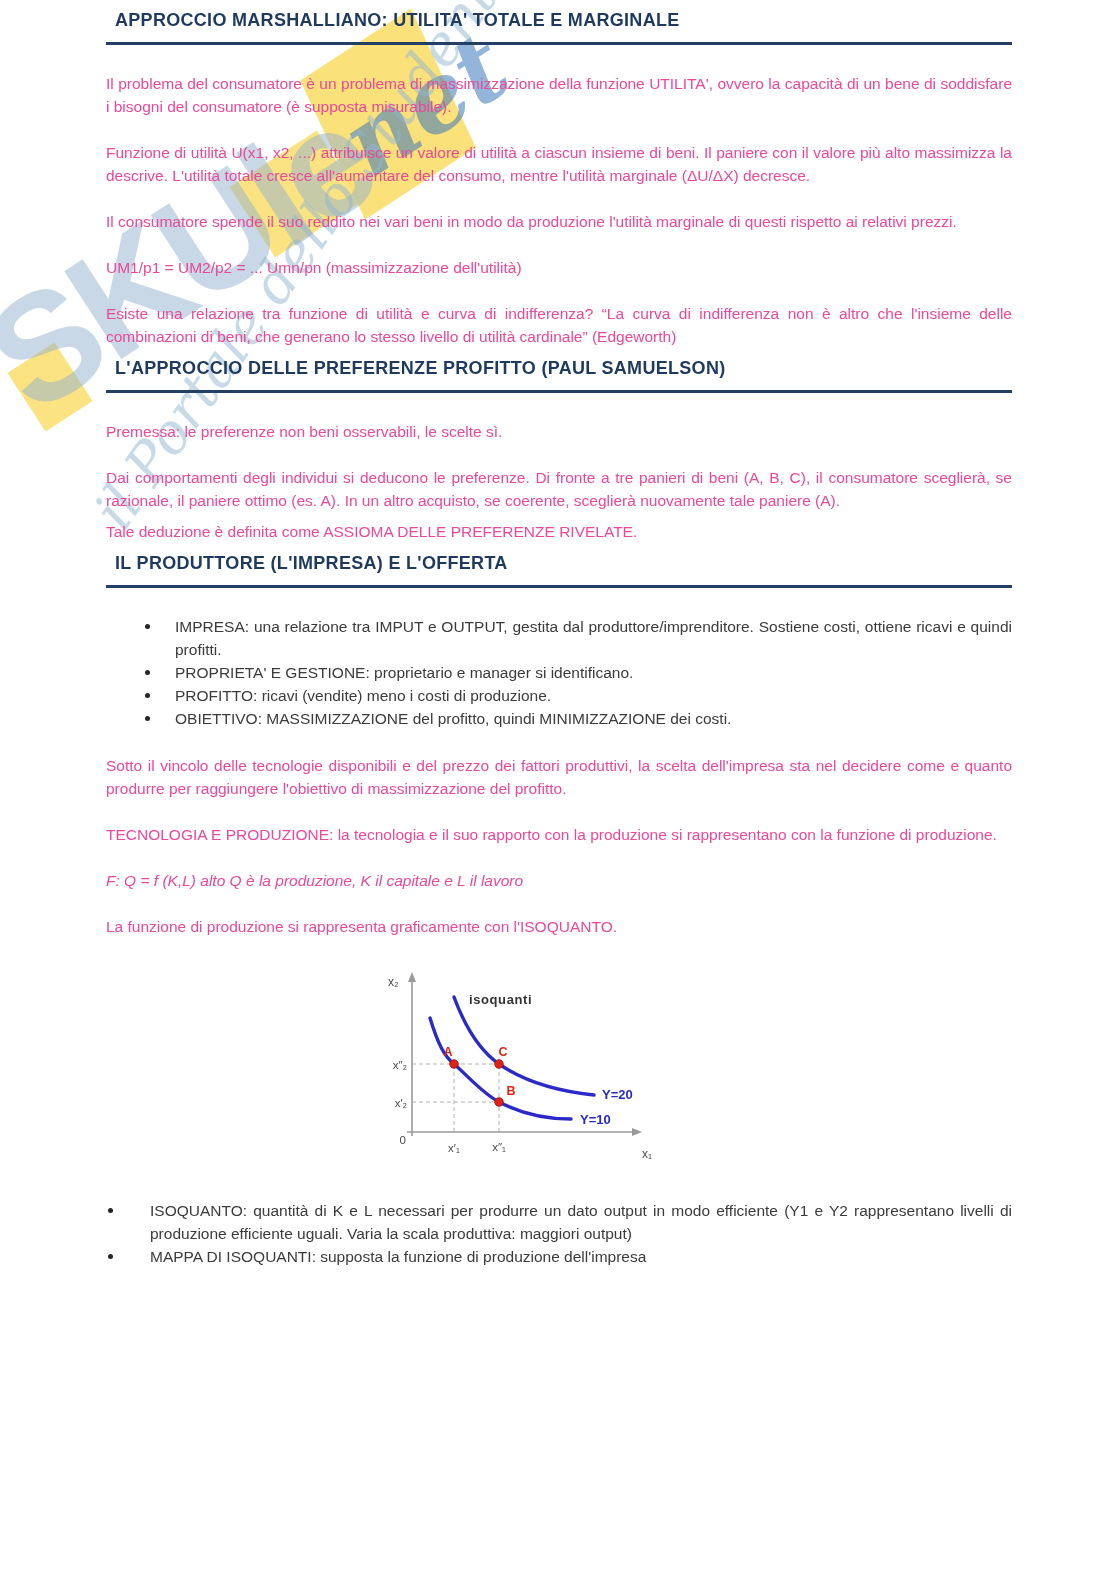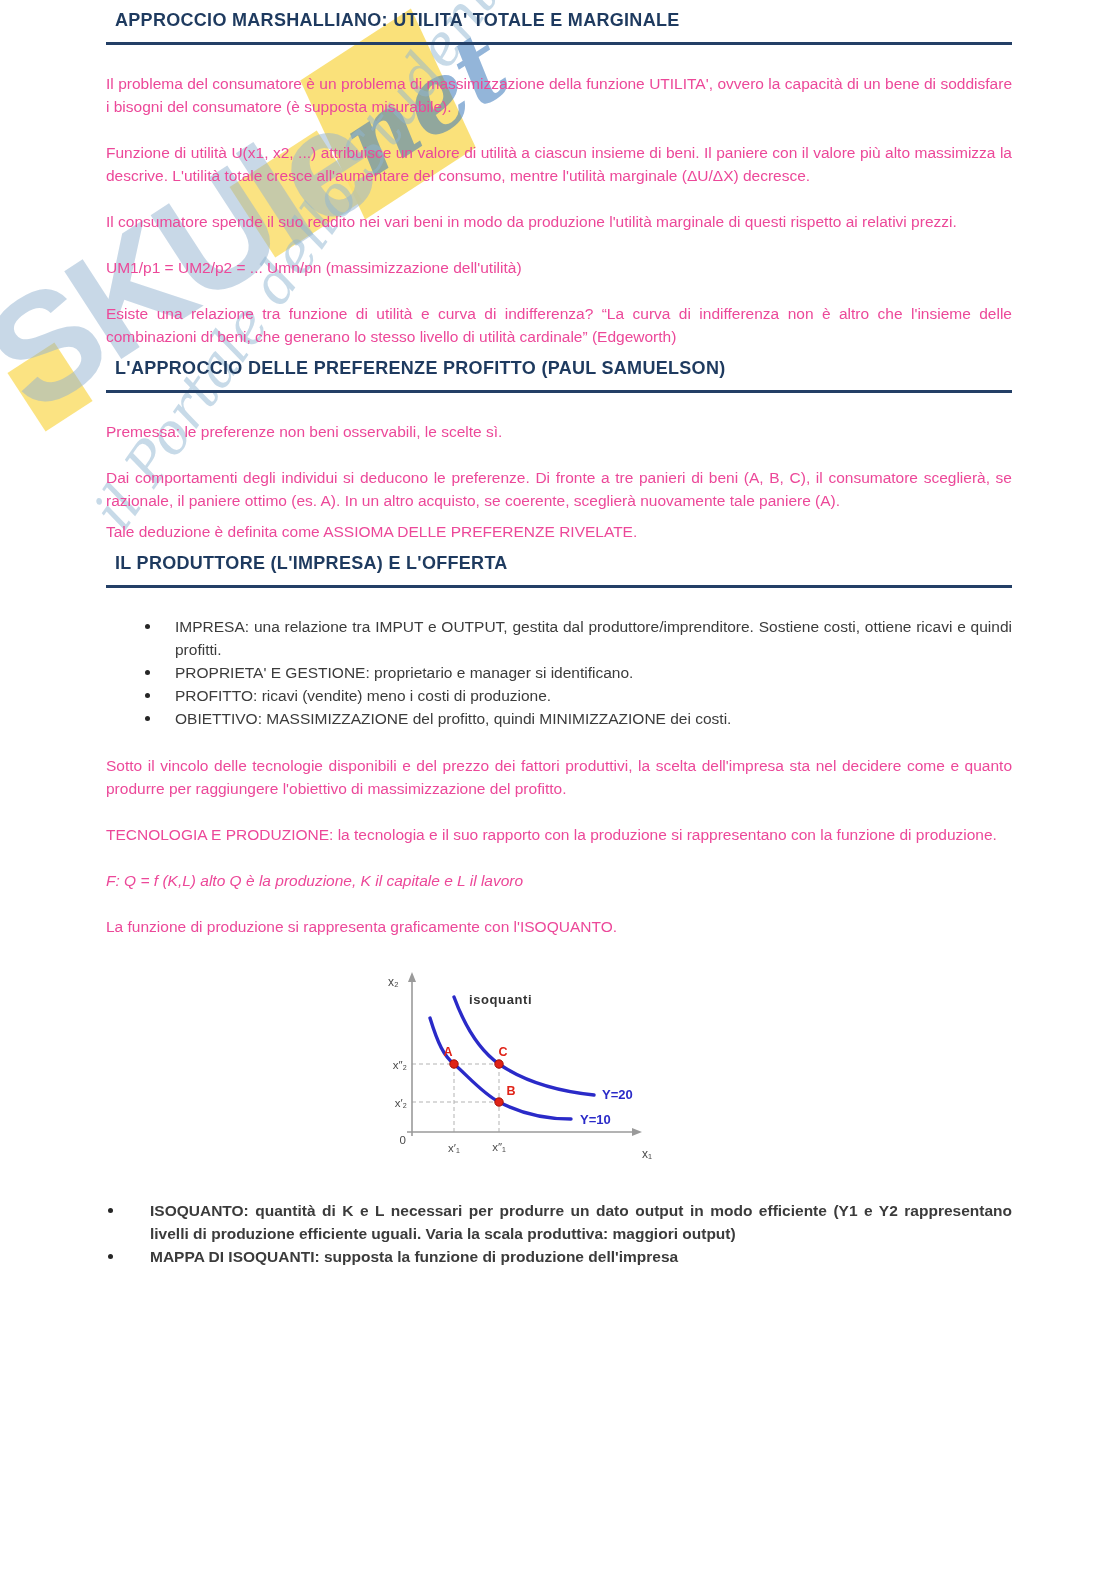--- a/index.html
+++ b/index.html
@@ -41,21 +41,21 @@
   .mt-sec{margin-top:44px;}
   .rule{height:3px;background:#233f66;margin-top:11px;}
   p.doc{
     font-size:15.5px;line-height:23px;color:#ec4899;text-align:justify;
     margin:23px 0 0 0;
   }
   p.after-rule{margin-top:27px;}
   p.no-gap{margin-top:8px;}
   p.italic{font-style:italic;}
   .bullets{margin-top:27px;}
-  .bullets.flush{margin-top:28px;font-weight:bold;}
+  .bullets.flush{margin-top:28px;}
   .bullet-row{display:flex;align-items:flex-start;padding-left:39px;justify-content:center;}
   .bullets.flush .bullet-row{padding-left:2px;}
   .dot-cell{width:30px;flex:0 0 30px;}
   .bullets.flush .dot-cell{width:42px;flex:0 0 42px;}
   .dot{display:block;width:5px;height:5px;border-radius:50%;background:#262626;margin-top:9px;}
   .btext{flex:1;font-size:15.5px;line-height:23px;color:#3b3b3b;text-align:justify;}
   
   .chart-wrap{margin:24px 0 0 268px;width:290px;}
   .ct-axis{font-size:12px;fill:#4a4a4a;}
   .ct-tick{font-size:11.5px;fill:#4a4a4a;}

